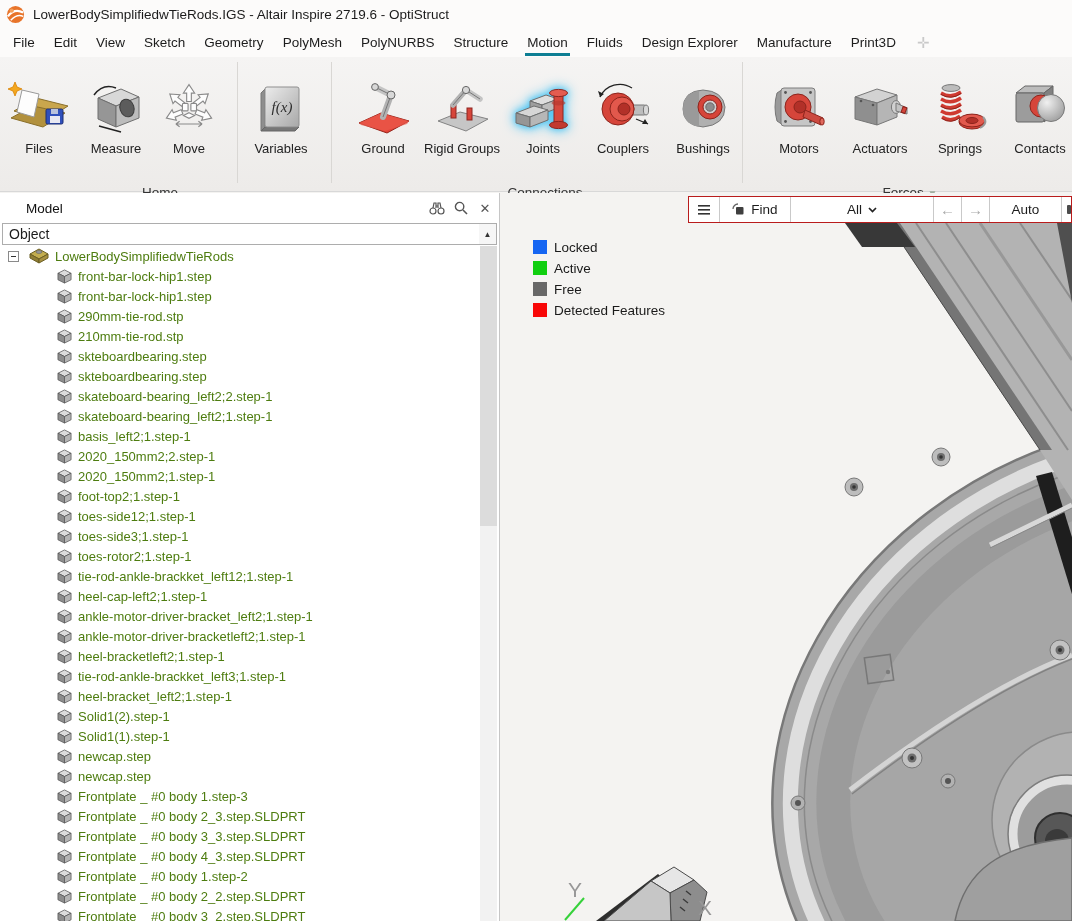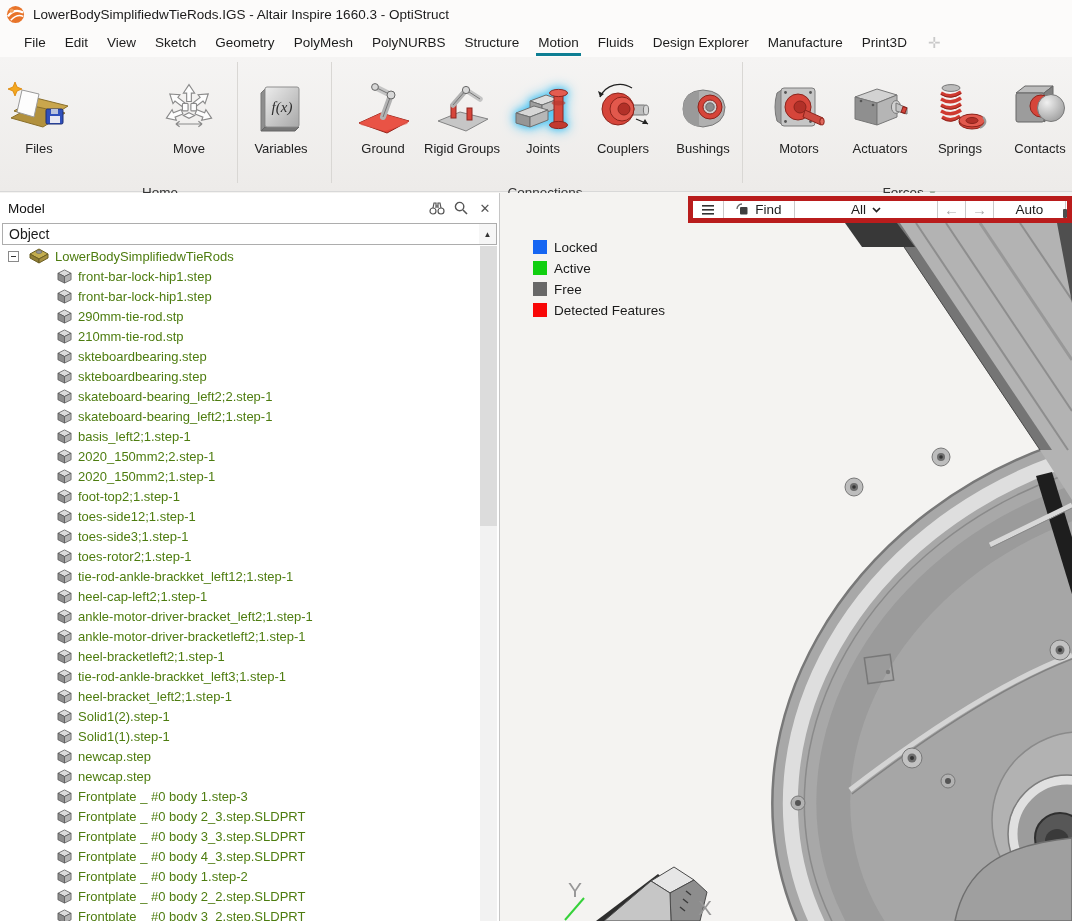--- a/index.html
+++ b/index.html
@@ -4,38 +4,38 @@
 <style>
   html,body{margin:0;padding:0;}
   body{width:1072px;height:921px;overflow:hidden;font-family:"Liberation Sans",sans-serif;}
   #app{position:relative;width:1072px;height:921px;background:#f4f3f1;}
 
   
   .titlebar{position:absolute;left:0;top:0;width:100%;height:28px;background:#fcfbfa;display:flex;align-items:center;padding-left:6px;box-sizing:border-box;}
   .titlebar .title{font-size:13.5px;color:#1b1b1b;margin-left:8px;}
 
   
-  .menubar{position:absolute;left:0;top:28px;width:100%;height:29px;background:#fcfbfa;display:flex;align-items:center;padding-left:24px;box-sizing:border-box;}
+  .menubar{position:absolute;left:0;top:28px;width:100%;height:29px;background:#fcfbfa;display:flex;align-items:center;padding-left:13px;box-sizing:border-box;}
   .menu-item{font-size:13.5px;color:#1c1c1c;margin-right:19px;position:relative;cursor:default;white-space:nowrap;}
   .menu-item.active::after{content:"";position:absolute;left:-2px;right:-2px;bottom:-6px;height:3px;background:#0d7e93;}
   .menu-plus{color:#c9c9c9;font-size:15px;margin-left:2px;}
 
   
   .ribbon{position:absolute;left:0;top:57px;width:100%;height:135px;background:linear-gradient(#f5f4f3,#edebe9);border-bottom:1px solid #d8d8d8;box-sizing:border-box;}
   .vsep{position:absolute;top:5px;bottom:8px;width:1px;background:#d9d7d4;}
   .tool{position:absolute;top:6px;text-align:center;cursor:default;}
   .tool .icn{height:74px;display:flex;align-items:flex-end;justify-content:center;}
   .tool .lbl{font-size:13px;color:#222;margin-top:4px;white-space:nowrap;}
   .tool.glow .icn svg{filter:drop-shadow(0 0 3px #55c7f3) drop-shadow(0 0 6px #55c7f3);}
   .group-label{position:absolute;top:116px;text-align:center;font-size:13.5px;color:#333;margin-top:12px;}
   .group-label .dd{color:#9fae9f;font-size:10px;}
 
   
   .model-panel{position:absolute;left:0;top:193px;width:500px;bottom:0;background:#fff;border-right:1px solid #c6c6c6;box-sizing:border-box;}
-  .mp-header{height:30px;display:flex;align-items:center;}
+  .mp-header{height:30px;display:flex;align-items:center;margin-left:18px;}
   .mp-title{font-size:13.5px;color:#111;margin-left:8px;}
   .mp-icons{margin-left:auto;display:flex;align-items:center;gap:8px;padding-right:6px;}
   .mp-icons .ic{width:16px;height:16px;display:flex;align-items:center;justify-content:center;color:#555;font-size:13px;}
   .obj-header{position:absolute;top:30px;left:2px;right:2px;height:22px;border:1px solid #adadad;background:#fff;display:flex;align-items:center;box-sizing:border-box;}
   .obj-header .txt{font-size:14px;color:#1c1c1c;padding-left:6px;}
   .obj-header .up{margin-left:auto;width:17px;height:20px;background:#f6f6f6;display:flex;align-items:center;justify-content:center;font-size:8px;color:#333;}
   .tree{position:absolute;top:53px;left:0;right:19px;bottom:0;overflow:hidden;}
   .trow{height:20px;display:flex;align-items:center;font-size:13px;color:#4d7c0f;white-space:nowrap;}
   .trow .cube{margin:0 6px 0 0;flex:0 0 auto;}
   .trow.child{padding-left:57px;}
@@ -43,21 +43,21 @@
   .minusbox{width:11px;height:11px;border:1px solid #8a8a8a;background:#fff;position:relative;margin-right:10px;flex:0 0 auto;box-sizing:border-box;}
   .minusbox::after{content:"";position:absolute;left:2px;top:4px;width:5px;height:1px;background:#333;}
   .scrollbar{position:absolute;top:53px;bottom:0;right:2px;width:17px;background:#f2f2f2;}
   .scrollbar .thumb{position:absolute;left:0;right:0;top:0;height:280px;background:#dcdcdc;}
 
   
   .viewport{position:absolute;left:501px;top:193px;right:0;bottom:0;background:#f4f3f1;overflow:hidden;}
   .viewport svg{position:absolute;left:0;top:0;}
 
   
-  .findbar{position:absolute;left:688px;top:196px;width:384px;height:27px;background:#fff;border:5px solid #b91c1c;box-sizing:border-box;display:flex;}
+  .findbar{position:absolute;left:688px;top:196px;width:384px;height:27px;background:#fff;border:1px solid #b91c1c;box-sizing:border-box;display:flex;}
   .fseg{display:flex;align-items:center;justify-content:center;border-left:1px solid #c9c9c9;font-size:13.5px;color:#1c1c1c;box-sizing:border-box;gap:6px;}
   .fseg:first-child{border-left:none;}
   .fseg .arr{color:#a9a9a9;font-size:15px;}
   .fpart{position:relative;}
   .fpart::after{content:"";position:absolute;right:0;top:8px;width:4px;height:9px;background:#4c4c4c;border-radius:1px;}
 
   
   .legend{position:absolute;left:533px;top:240px;}
   .legend-row{display:flex;align-items:flex-start;height:21px;}
   .legend-row .sw{width:14px;height:14px;margin-right:7px;flex:0 0 auto;}
@@ -68,21 +68,21 @@
 
 <div id="app">
 
   <div class="titlebar">
     <svg width="19" height="19" viewBox="0 0 20 20">
       <circle cx="10" cy="10" r="9" fill="#e8742a"></circle>
       <path d="M2,12 Q9,3 18,8" stroke="#fff" stroke-width="2.4" fill="none"></path>
       <path d="M5,16 Q12,9 18,12" stroke="#fff" stroke-width="1.6" fill="none"></path>
       <circle cx="6" cy="6" r="2.2" fill="#f5a05c"></circle>
     </svg>
-    <span class="title">LowerBodySimplifiedwTieRods.IGS - Altair Inspire 1660.3 - OptiStruct</span>
+    <span class="title">LowerBodySimplifiedwTieRods.IGS - Altair Inspire 2719.6 - OptiStruct</span>
   </div>
 
   <div class="menubar">
     <span class="menu-item">File</span>
     <span class="menu-item">Edit</span>
     <span class="menu-item">View</span>
     <span class="menu-item">Sketch</span>
     <span class="menu-item">Geometry</span>
     <span class="menu-item">PolyMesh</span>
     <span class="menu-item">PolyNURBS</span>
@@ -106,20 +106,33 @@
         <polygon points="8,30 30,17 62,25 40,39" fill="#c9a64d" stroke="#8a6f2a"></polygon>
         <polygon points="5,37 27,25 59,32 37,46" fill="#b2913e" stroke="#8a6f2a"></polygon>
         <polygon points="16,9 33,13 28,36 11,31" fill="#fdfdfd" stroke="#9a9a9a"></polygon>
         <rect x="40" y="28" width="17" height="15" rx="1.5" fill="#3050bc" stroke="#1d2e70"></rect>
         <rect x="44" y="35" width="10" height="7" fill="#e8e8f2"></rect>
         <rect x="45" y="28" width="7" height="5" fill="#b9c2dd"></rect>
         <path d="M9,1 L11,6 L16,8 L11,10 L9,15 L7,10 L2,8 L7,6 Z" fill="#f3a71f" stroke="#d98200" stroke-width="0.8"></path>
       </svg>
         </div>
       <div class="lbl">Files</div>
+    </div>
+    <div class="tool" style="left:78px;width:76px">
+      <div class="icn">
+          <svg width="60" height="56" viewBox="0 0 60 56">
+        <path d="M8,14 Q17,2 30,7" stroke="#222" stroke-width="1.5" fill="none"></path>
+        <polygon points="12,17 35,8 53,16 30,25" fill="#d8d8d8" stroke="#6f6f6f"></polygon>
+        <polygon points="12,17 30,25 30,46 12,38" fill="#969696" stroke="#6f6f6f"></polygon>
+        <polygon points="53,16 53,37 30,46 30,25" fill="#bcbcbc" stroke="#6f6f6f"></polygon>
+        <ellipse cx="41" cy="27" rx="7" ry="9" transform="rotate(-18 41 27)" fill="#5c5c5c" stroke="#3c3c3c"></ellipse>
+        <path d="M13,45 L35,51" stroke="#222" stroke-width="1.5"></path>
+      </svg>
+        </div>
+      <div class="lbl">Measure</div>
     </div>
     <div class="tool" style="left:151px;width:76px">
       <div class="icn">
           <svg width="60" height="56" viewBox="0 0 64 56">
         <g fill="#fdfdfd" stroke="#8a8a8a" stroke-width="1.2">
           <path id="mv" d="M32 2 L38 11 L34.5 11 L34.5 20 L29.5 20 L29.5 11 L26 11 Z"></path>
           <use href="#mv" transform="rotate(-52 32 28)"></use>
           <use href="#mv" transform="rotate(52 32 28)"></use>
           <use href="#mv" transform="rotate(-112 32 28)"></use>
           <use href="#mv" transform="rotate(112 32 28)"></use>

